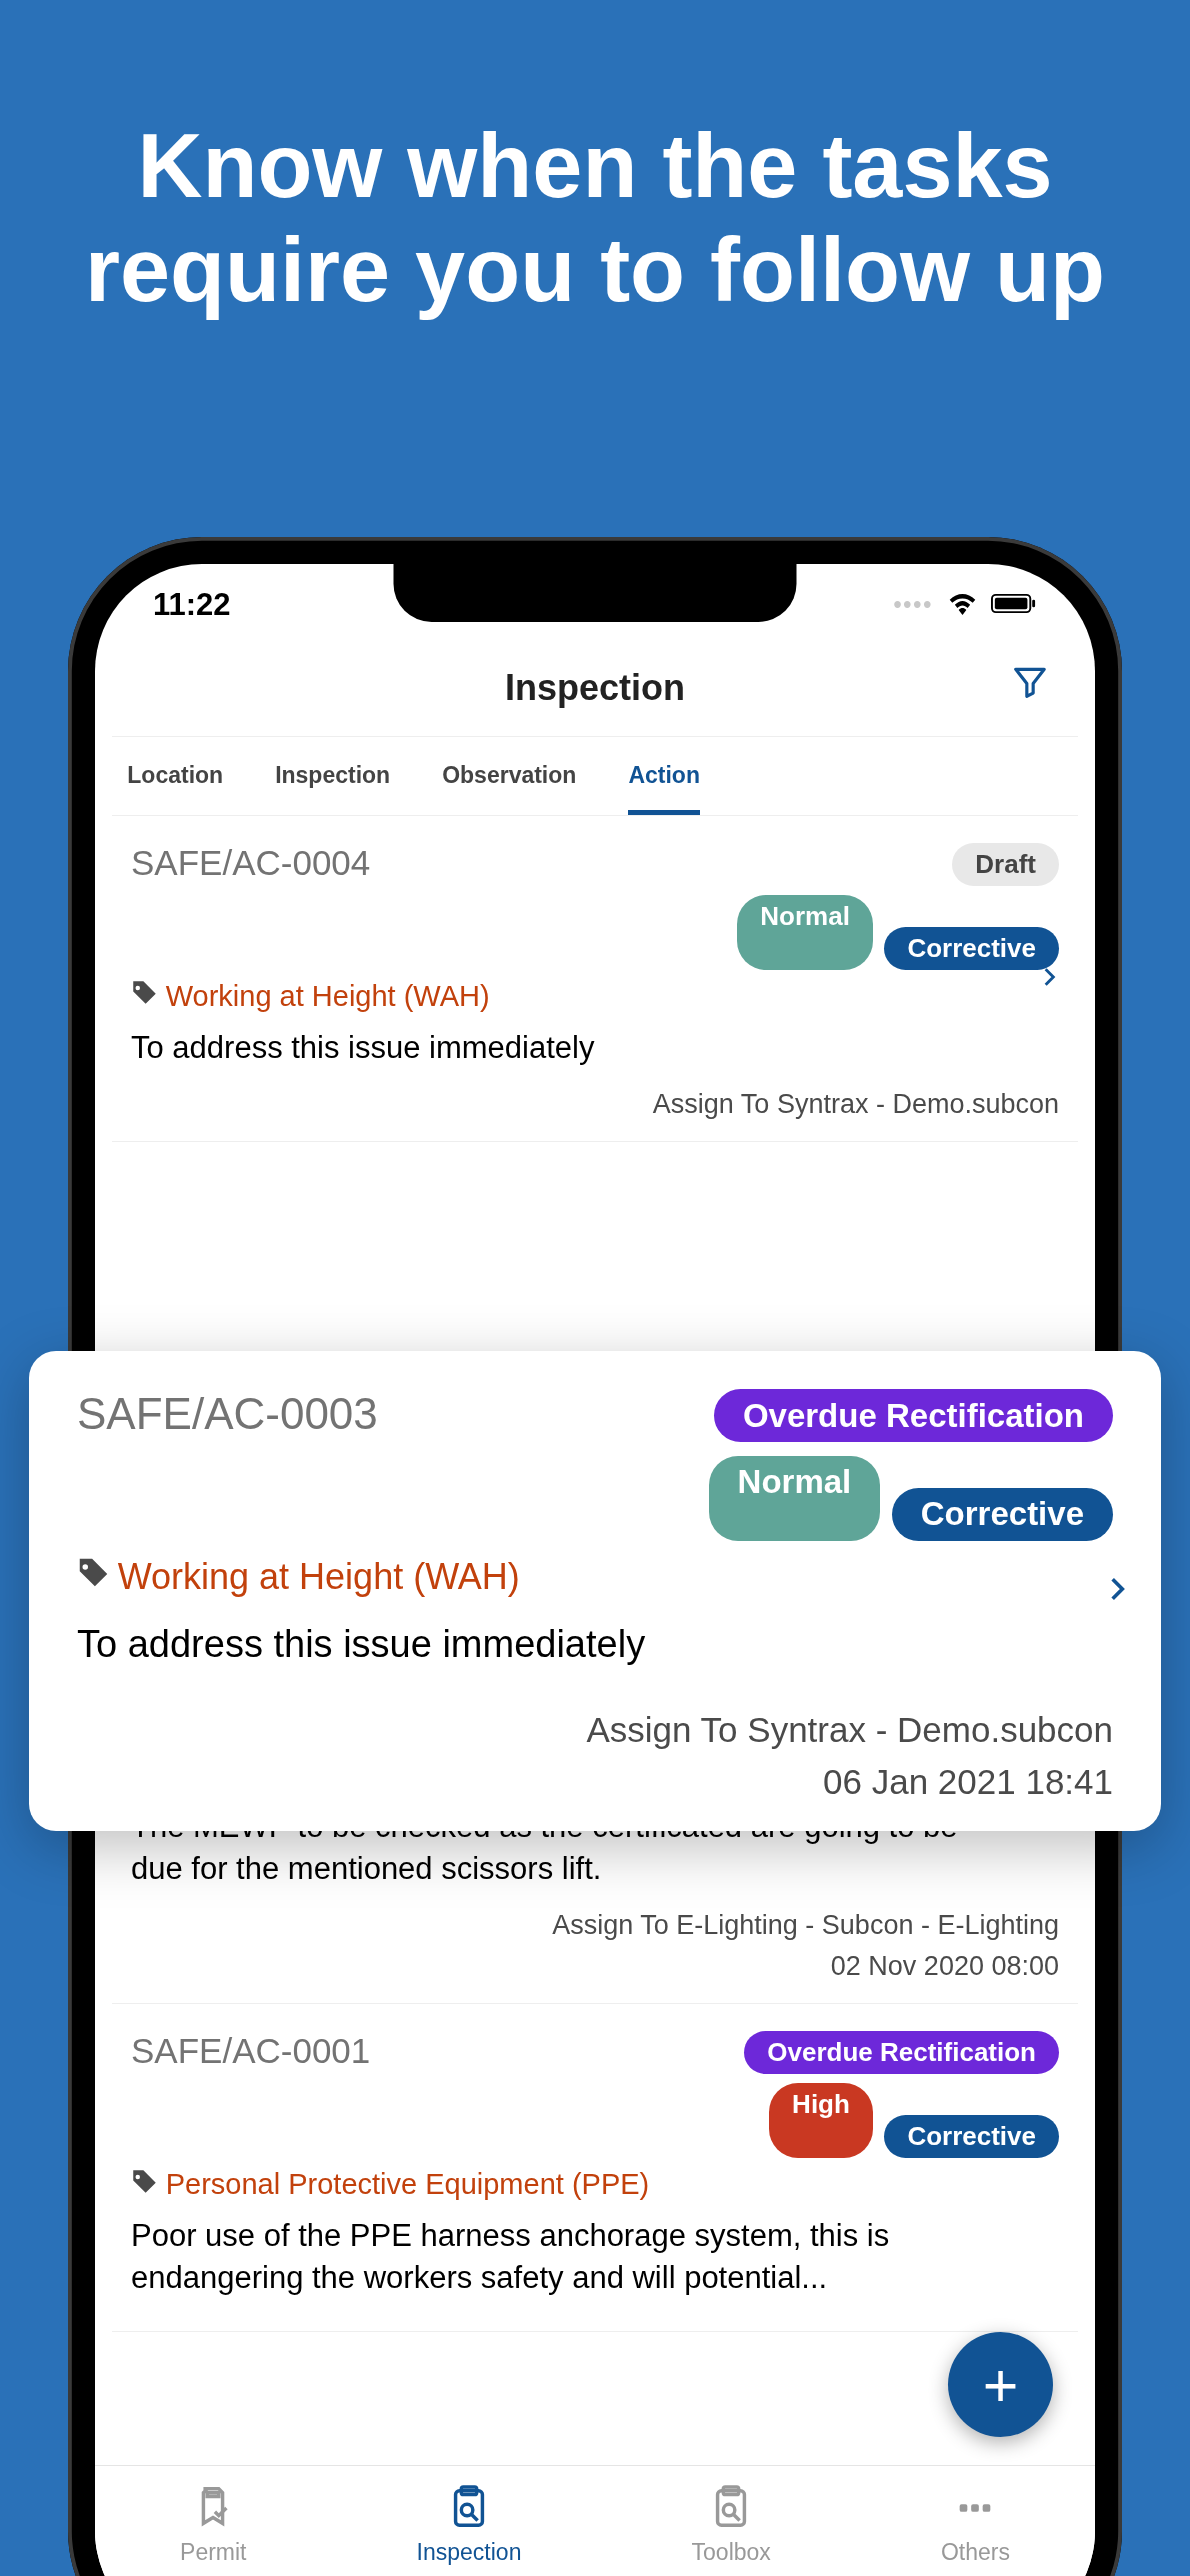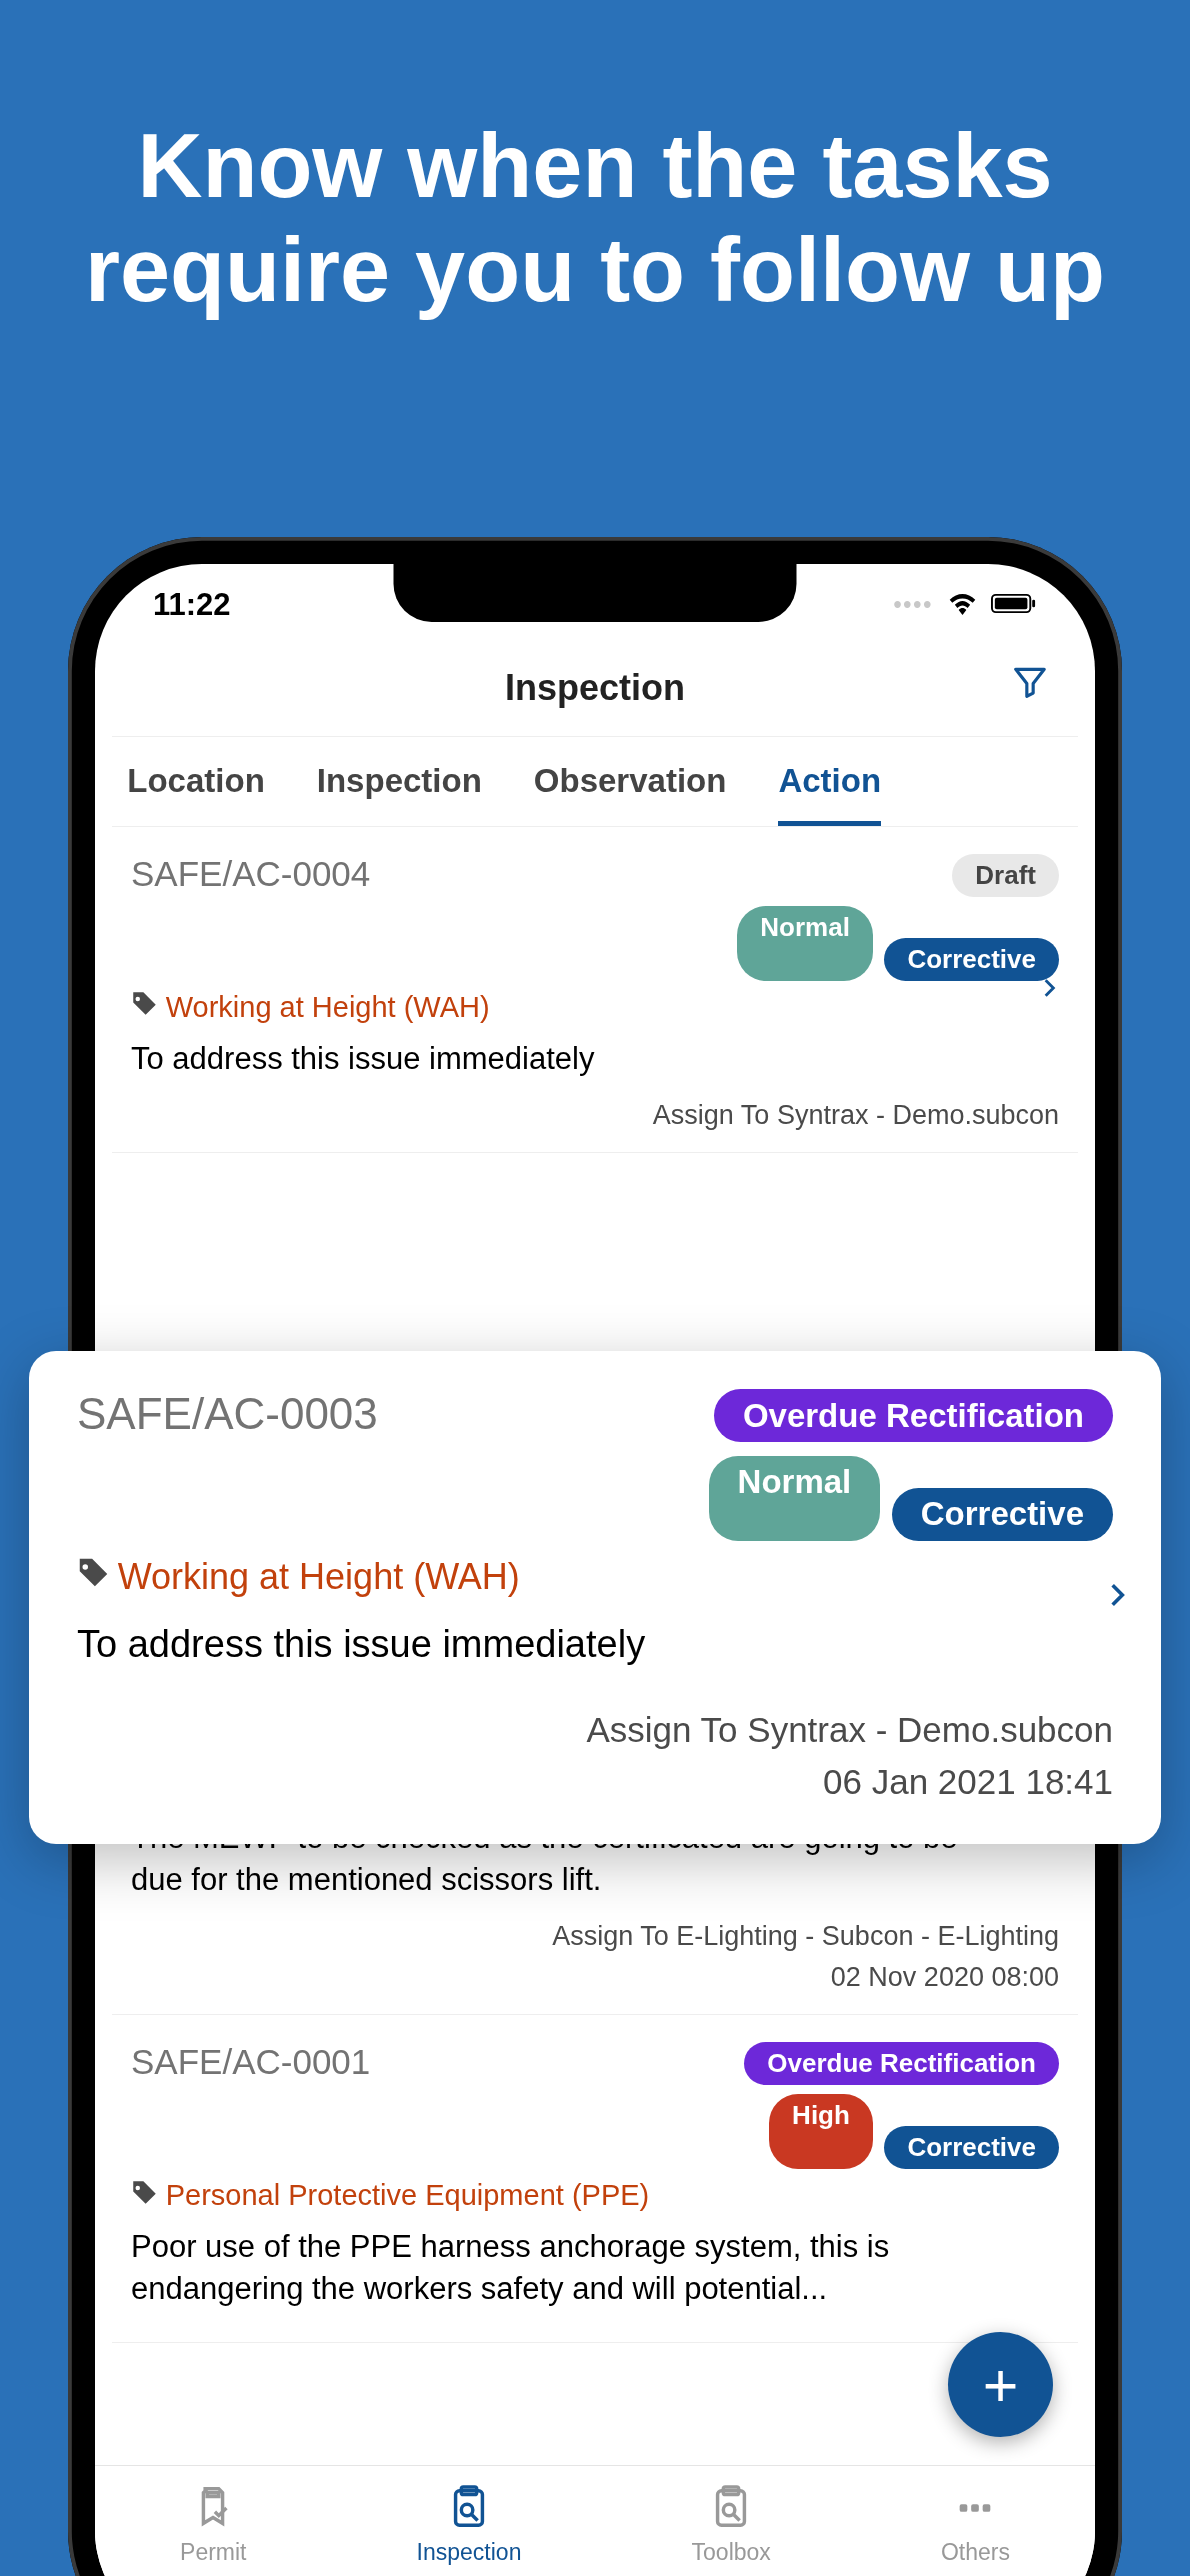--- a/index.html
+++ b/index.html
@@ -9,41 +9,41 @@
 .phone-inner { width: 100%; height: 100%; background: #fff; border-radius: 107px; position: relative; overflow: hidden; }
 .notch { position: absolute; top: 0; left: 50%; transform: translateX(-50%); width: 403px; height: 58px; background: #000; border-radius: 0 0 38px 38px; z-index: 10; }
 .status-bar { display: flex; justify-content: space-between; padding: 23px 58px 0; font-size: 31px; font-weight: 700; color: #000; }
 .status-right { display: flex; gap: 13.4px; align-items: center; }
 .dots { color: #c8c8c8; letter-spacing: 1.9px; font-size: 23px; }
 .wifi-icon, .battery-icon { display: inline-block; }
 .content { padding: 0 17px; }
 .header { display: flex; align-items: center; justify-content: center; position: relative; padding: 44px 0 27px; border-bottom: 1px solid #eee; }
 .header-title { font-size: 36px; font-weight: 700; color: #222; }
 .filter-btn { position: absolute; right: 29px; top: 40px; }
-.tabs { display: flex; gap: 52px; padding: 25px 15.3px 0; border-bottom: 1px solid #eee; font-size: 33px; font-weight: 600; color: #444; }
+.tabs { display: flex; gap: 52px; padding: 25px 15.3px 0; border-bottom: 1px solid #eee; font-size: 23px; font-weight: 600; color: #444; }
 .tab { padding-bottom: 21px; cursor: pointer; }
 .tab.active { color: #115394; border-bottom: 5.8px solid #115394; font-weight: 700; }
 .card { padding: 27px 19px 17px; border-bottom: 1px solid #eee; position: relative; }
 .card-row1 { display: flex; justify-content: space-between; align-items: flex-start; margin-bottom: 9.6px; }
 .card-id { color: #737373; font-size: 35px; font-weight: 400; }
 .badges-col { display: flex; flex-direction: column; align-items: flex-end; gap: 9.6px; }
 .badges-row { display: flex; gap: 11.5px; }
 .badge { padding: 5.8px 23px; border-radius: 29px; font-size: 26px; color: #fff; font-weight: 700; }
 .b-draft { background: #e8e8e8; color: #444; }
 .b-normal { background: #5fa598; }
 .b-corrective { background: #115394; margin-top: 32px; }
 .b-overdue { background: #6d28d9; }
 .b-medium { background: #f3b93f; }
 .b-preventive { background: #115394; }
 .b-high { background: #c93822; }
 .category { display: flex; align-items: center; gap: 7.7px; color: #c2410c; font-size: 29px; margin: 7.7px 0 13.4px; }
 .desc { color: #000000; font-size: 31px; line-height: 1.35; margin-bottom: 15.3px; padding-right: 58px; }
 .meta { text-align: right; color: #4a4a4a; font-size: 27px; line-height: 1.5; }
 .chev { position: absolute; right: 17px; top: 50%; transform: translateY(-50%); color: #115394; }
-.popout { position: absolute; background: #fff; border-radius: 27px; box-shadow: 0 15.3px 58px rgba(0,0,0,.25); z-index: 50; padding: 38px 48px 35px; left: 29px; right: 29px; top: 1351px; }
+.popout { position: absolute; background: #fff; border-radius: 27px; box-shadow: 0 15.3px 58px rgba(0,0,0,.25); z-index: 50; padding: 38px 48px 22px; left: 29px; right: 29px; top: 1351px; }
 .popout .card-id { font-size: 44px; }
 .popout .badge { font-size: 33px; padding: 7.7px 29px; }
 .popout .category { font-size: 36px; margin: 15.3px 0 21px; }
 .popout .desc { font-size: 38px; margin-bottom: 33px; }
 .popout .meta { font-size: 35px; }
 .popout .chev { right: 29px; font-size: 38px; }
 .popout .card-row1 { margin-bottom: 13.4px; }
 .popout .badges-col { gap: 13.4px; }
 .fab { position: absolute; right: 42px; bottom: 201px; width: 105px; height: 105px; background: #115394; border-radius: 50%; display: flex; align-items: center; justify-content: center; color: #fff; font-size: 61px; font-weight: 300; box-shadow: 0 5.8px 19px rgba(0,0,0,.3); z-index: 5; }
 .navbar { position: absolute; bottom: 0; left: 0; right: 0; height: 173px; background: #fff; border-top: 1px solid #e5e5e5; display: flex; justify-content: space-around; padding-top: 19px; }

